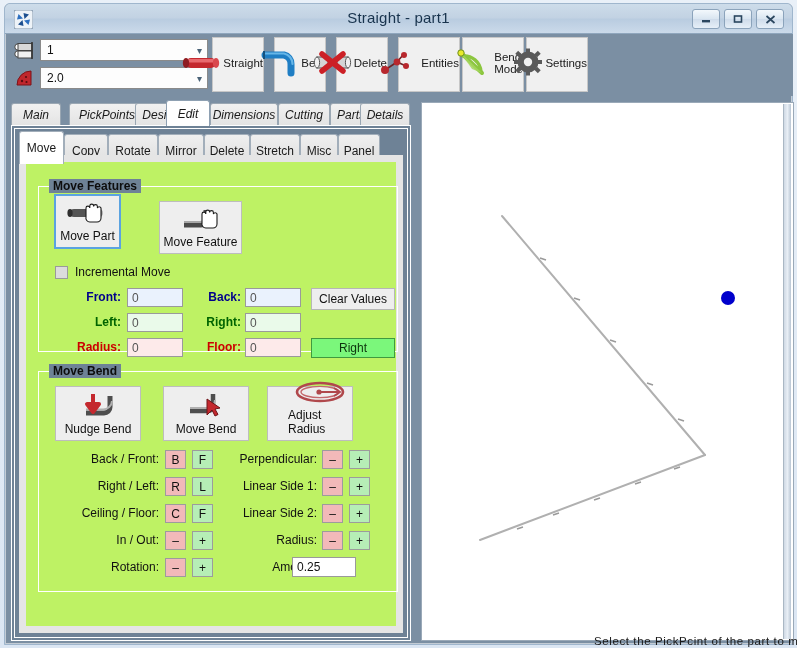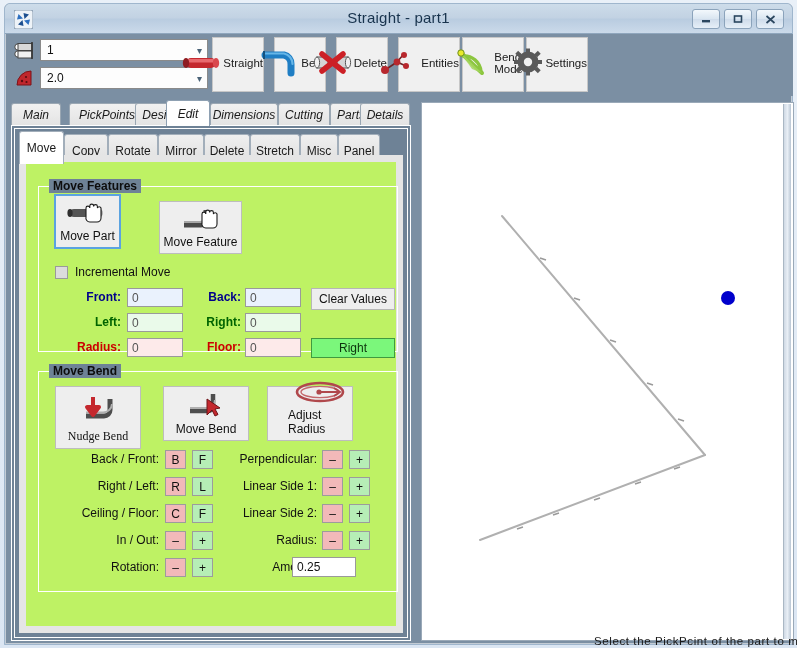--- a/index.html
+++ b/index.html
@@ -413,21 +413,21 @@
                 <span>0</span>
               </div>
 
             <div class="btn-std" style="left:272px; top:101px; width:84px; height:22px;">Clear Values</div>
             <div class="btn-apply" style="left:272px; top:151px; width:84px; height:20px;">Right</div>
           </div>
 
           <div class="group" style="left:12px; top:209px; width:360px; height:221px;">
             <span class="group-title">Move Bend</span>
 
-            <div class="bigbtn" style="left:16px; top:14px; width:86px; height:63px;font-family:Liberation Serif, serif;">
+            <div class="bigbtn" style="left:16px; top:14px; width:86px; height:55px;">
               <span class="ico">
                 <svg width="48" height="28" viewBox="0 0 48 28">
                   <path d="M12 22 L30 22 A6 6 0 0 0 36 16 L36 5" stroke="#4e4e4e" stroke-width="5" fill="none"></path>
                   <path d="M12 18.5 L29 18.5 A9 9 0 0 0 38 10" stroke="#b0b0b0" stroke-width="2" fill="none"></path>
                   <path d="M19 3 L19 16 M19 21 L13 13 L25 13 Z" stroke="#c4282e" stroke-width="4" fill="#c4282e" stroke-linejoin="round"></path>
                 </svg>
               </span>
               <span>Nudge Bend</span>
             </div>
 

